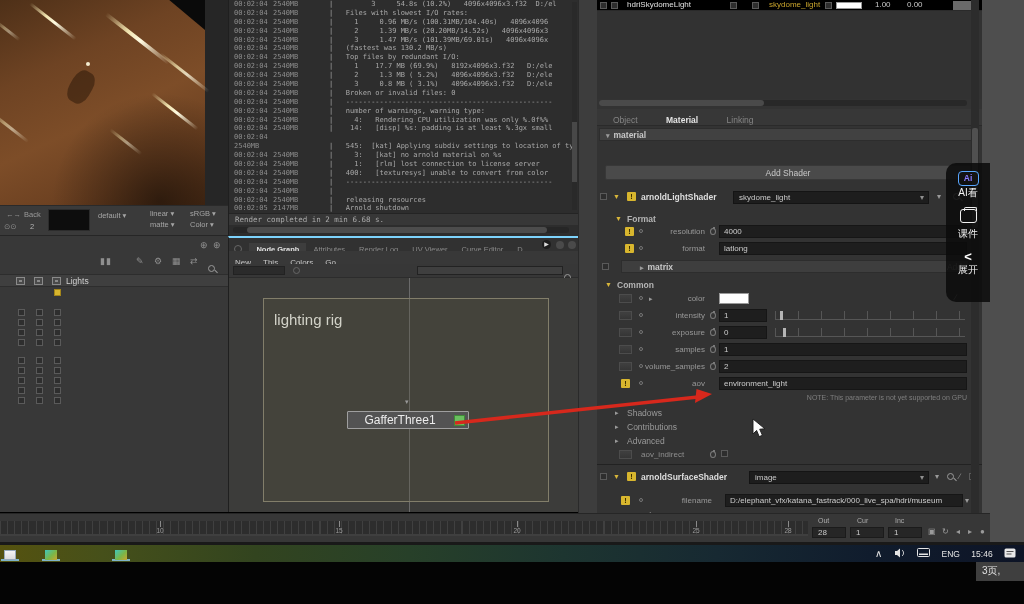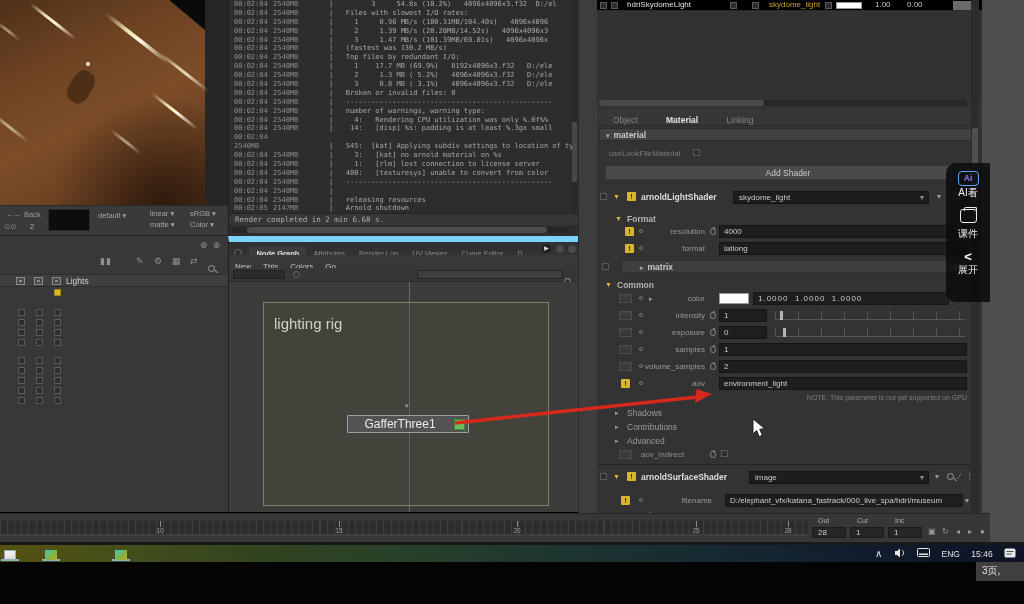--- a/index.html
+++ b/index.html
@@ -36,21 +36,21 @@
   #lights-panel{left:0;top:235px;width:228px;height:277px;background:#383838;border-top:1px solid #262626}
   .tool-glyph{position:absolute;font-size:9px;color:#8f8f8f}
   #lights-header{position:absolute;left:0;top:38px;width:228px;height:13px;background:#3f3f3f;border-top:1px solid #2d2d2d;border-bottom:1px solid #2d2d2d}
   .colicon{position:absolute;top:2px;width:9px;height:8px;border:1px solid #8a8a8a;background:#4a4a4a}
   .colicon i{position:absolute;left:2px;top:2px;width:3px;height:2px;background:#8a8a8a}
   #lights-grid{position:absolute;left:0;top:52px;width:228px;height:140px}
   .lrow{position:absolute;left:0;width:228px;height:10px}
   .cb{position:absolute;width:7px;height:7px;border:1px solid #5a5a5a;background:#2e2e2e}
   .cb.yellow{background:#d8b62e;border-color:#a3851a}
   
-  #node-graph{left:228px;top:236px;width:350px;height:276px;background:#3b3b39;border-left:1px solid #1f1f1f;border-top:6px solid #7dd3fc;overflow:hidden}
+  #node-graph{left:228px;top:236px;width:350px;height:276px;background:#3b3b39;border-left:1px solid #1f1f1f;border-top:2px solid #7dd3fc;overflow:hidden}
   #ng-tabs{position:absolute;left:0;top:0;width:350px;height:13px;background:#313131}
   .ng-tab{position:relative;display:inline-block;font-size:7.5px;line-height:13px;color:#8a8a8a;padding:0 7px}
   .ng-tab.active{color:#e2e2e2;background:#3d3d3d;font-weight:bold}
   #ng-menu{position:absolute;left:0;top:13px;width:350px;height:13px;background:#383838}
   .ng-menu-item{display:inline-block;font-size:8px;line-height:13px;color:#c9c9c9;padding:0 6px}
   #ng-toolbar{position:absolute;left:0;top:26px;width:350px;height:14px;background:#373737;border-bottom:1px solid #2c2c2c}
   .mini-field{position:absolute;background:#2b2b2b;border:1px solid #222;height:9px}
   #ng-canvas{position:absolute;left:0;top:40px;width:350px;height:236px;background:#3c3c3a}
   #ng-wire{position:absolute;left:180px;top:0;width:1px;height:236px;background:#6a6a6a}
   #ng-backdrop{position:absolute;left:34px;top:20px;width:286px;height:204px;background:rgba(90,86,64,.28);border:1px solid #827e6a}
@@ -315,24 +315,20 @@
 
   <div id="rp-tabs">
     <span class="rtab" style="margin-left:4px">Object</span>
     <span class="rtab active">Material</span>
     <span class="rtab">Linking</span>
   </div>
 
   <div class="sec-hdr" style="left:2px;top:128px;width:380px;height:13px;line-height:12px">
     <span class="tri-g" style="margin:0 4px 0 6px">▾</span><span>material</span>
   </div>
-  <div class="prow" style="top:147px">
-    <span style="position:absolute;left:12px;top:2px;color:#7d7d7d">useLookFileMaterial</span>
-    <span class="cb" style="left:96px;top:2px"></span>
-  </div>
   <div style="position:absolute;left:8px;top:165px;width:366px;height:15px;background:#4a4a4a;border:1px solid #383838;border-radius:2px;text-align:center;font-size:8.5px;line-height:14px;color:#c9c9c9">Add Shader</div>
 
   <div class="prow" style="top:190px;height:17px">
     <span class="cb" style="left:3px;top:3px"></span>
     <span class="tri-y" style="position:absolute;left:16px;top:3px">▼</span>
     <span class="wicon" style="left:30px;top:2px"></span>
     <span style="position:absolute;left:44px;top:2px;font-weight:bold;color:#dedede;font-size:8.5px">arnoldLightShader</span>
     <span class="dd" style="left:136px;top:1px;width:196px"><span>skydome_light</span></span>
     <span style="position:absolute;left:340px;top:2px;color:#9a9a9a;font-size:8px">▾</span>
     <span style="position:absolute;left:356px;top:3px"><span class="mag"></span></span>
@@ -366,21 +362,20 @@
     <span class="tri-y" style="position:absolute;left:8px;top:3px">▼</span>
     <span class="grp-label" style="position:absolute;left:20px;top:2px">Common</span>
   </div>
 
   <div class="prow" style="top:292px">
     <span class="state" style="left:22px"></span>
     <span class="pdot" style="left:42px"></span>
     <span class="tri-g" style="position:absolute;left:52px;top:3px">▸</span>
     <span class="plabel">color</span>
     <span style="position:absolute;left:122px;top:1px;width:30px;height:11px;background:#fff;border:1px solid #999"></span>
-    <span class="pfield" style="left:156px;width:196px;letter-spacing:1px"><span>1.0000</span>&nbsp;&nbsp;<span>1.0000</span>&nbsp;&nbsp;<span>1.0000</span></span>
     <span style="position:absolute;left:358px;top:1px;color:#9a9a9a">∕</span>
   </div>
 
   <div class="prow" style="top:309px">
     <span class="state" style="left:22px"></span>
     <span class="pdot" style="left:42px"></span>
     <span class="plabel">intensity</span>
     <span class="clk" style="left:113px"></span>
     <span class="pfield" style="left:122px;width:48px">1</span>
     <span class="ruler" style="left:178px;width:190px">

